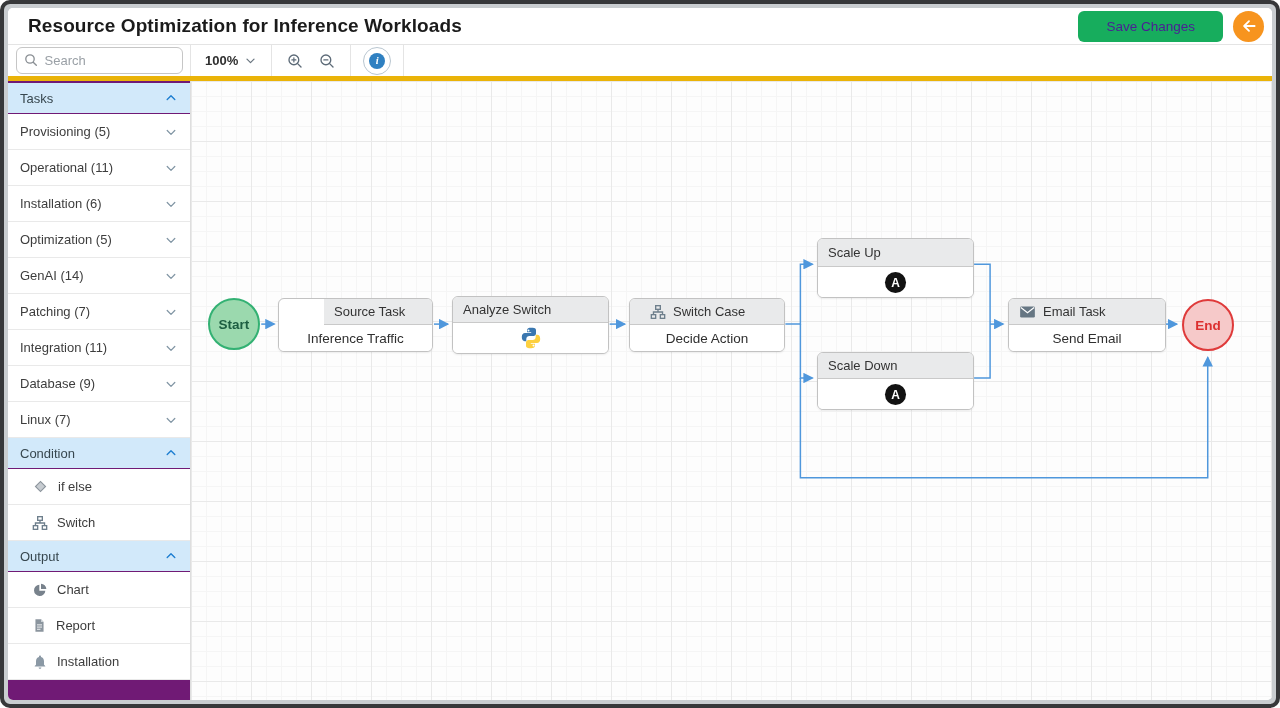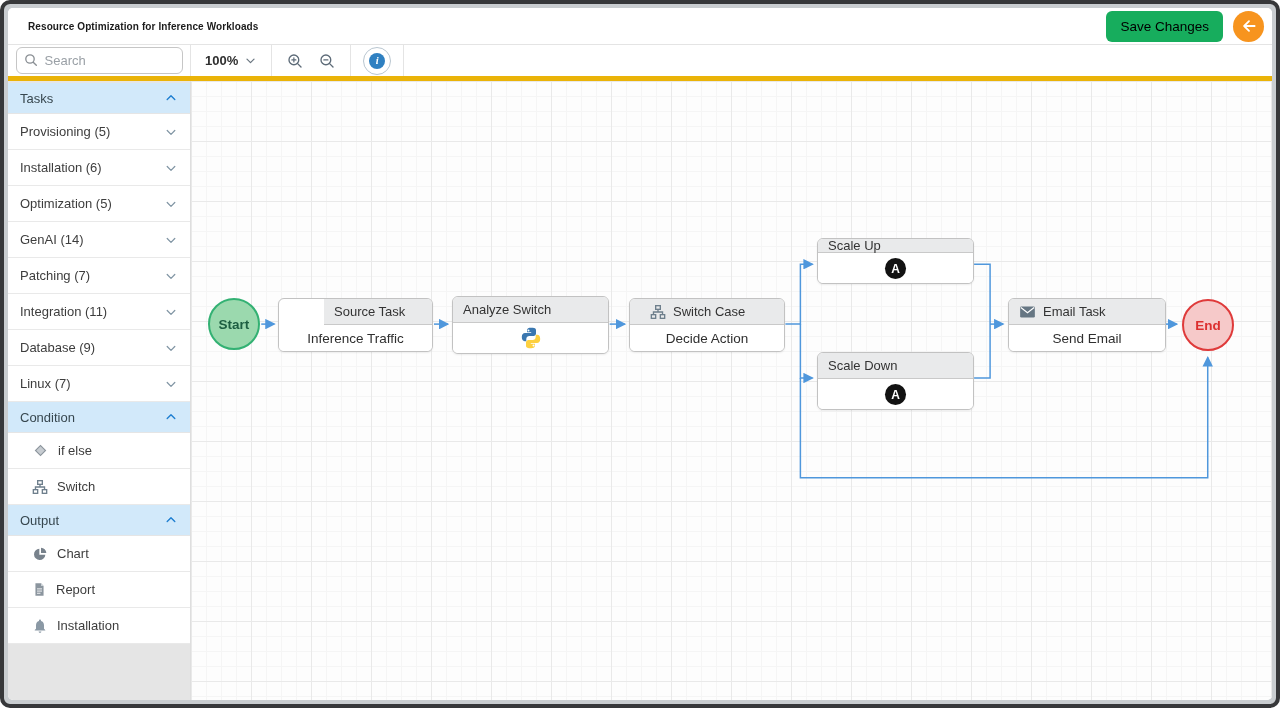--- a/index.html
+++ b/index.html
@@ -11,24 +11,24 @@
   }
   .app {
     width:100%; height:100%; background:#fff; border-radius:5px;
     overflow:hidden; display:flex; flex-direction:column;
   }
   
   .titlebar {
     height:37px; flex:0 0 37px; display:flex; align-items:center;
     padding:0 8px 0 20px; border-bottom:1px solid #e4e4e4; background:#fff;
   }
-  .title { flex:1; font-size:10px; font-weight:bold; color:#1b1b1b; letter-spacing:.1px; }
+  .title { flex:1; font-size:19px; font-weight:bold; color:#1b1b1b; letter-spacing:.1px; }
   .save-btn {
-    background:#17ad5d; color:#000000; border:none; border-radius:6px;
-    font-size:13.5px; font-family:inherit; padding:8px 14px; cursor:pointer; margin-right:10px;text-align:right;
+    background:#17ad5d; color:#4c1d95; border:none; border-radius:6px;
+    font-size:13.5px; font-family:inherit; padding:8px 28px; cursor:pointer; margin-right:10px;text-align:right;
   }
   .back-btn {
     width:31px; height:31px; border-radius:50%; background:#f7941e; border:none;
     display:flex; align-items:center; justify-content:center; cursor:pointer;
   }
   
   .toolbar { height:36px; flex:0 0 36px; display:flex; border-bottom:5px solid #eab308; background:#fff; }
   .tb-search { width:183px; flex:0 0 183px; display:flex; align-items:center; justify-content:center; border-right:1px solid #e4e4e4; }
   .search-wrap { position:relative; width:167px; }
   .search-wrap .icn { position:absolute; left:7px; top:5px; }
@@ -46,21 +46,21 @@
     display:flex; align-items:center; justify-content:center; cursor:pointer;
   }
   .info-dot {
     width:16px; height:16px; border-radius:50%; background:#2f80c1; color:#fff;
     font-size:10.5px; font-weight:bold; font-style:italic; display:flex; align-items:center; justify-content:center;
     font-family:"Liberation Serif", serif;
   }
   .tb-rest { flex:1; }
   
   .body { flex:1; display:flex; min-height:0; }
-  .sidebar { width:183px; flex:0 0 183px; border-right:1px solid #dedede; background:#e5e5e5; overflow:hidden; padding-top:2px; }
+  .sidebar { width:183px; flex:0 0 183px; border-right:1px solid #dedede; background:#701a75; overflow:hidden; padding-top:2px; }
   .side-section-header {
     height:30px; background:#d2e9fa; display:flex; align-items:center;
     padding:0 12px; cursor:pointer; margin-bottom:1px;
   }
   .side-section-header .lbl { flex:1; font-size:13px; color:#37474f; }
   .side-item {
     height:36px; display:flex; align-items:center; padding:0 12px;
     border-bottom:1px solid #e9e9e9; cursor:pointer; gap:9px; background:#fff;
   }
   .side-item .lbl { flex:1; font-size:13px; color:#3d3d3d; }
@@ -170,20 +170,28 @@
           <div class="side-section-header">
             <span class="lbl">Tasks</span>
             <span class="icn">
               <svg width="14" height="14" viewBox="0 0 24 24">
                 <path d="M5.5 14.5 12 8l6.5 6.5" stroke="#1f7fd1" stroke-width="2.4" fill="none" stroke-linecap="round" stroke-linejoin="round"></path>
               </svg>
             </span>
           </div>
           <div class="side-item">
             <span class="lbl">Provisioning (5)</span>
+            <span class="icn">
+              <svg width="14" height="14" viewBox="0 0 24 24">
+                <path d="M5.5 9.5 12 16l6.5-6.5" stroke="#8296a5" stroke-width="2.2" fill="none" stroke-linecap="round" stroke-linejoin="round"></path>
+              </svg>
+            </span>
+          </div>
+          <div class="side-item">
+            <span class="lbl">Operational (11)</span>
             <span class="icn">
               <svg width="14" height="14" viewBox="0 0 24 24">
                 <path d="M5.5 9.5 12 16l6.5-6.5" stroke="#8296a5" stroke-width="2.2" fill="none" stroke-linecap="round" stroke-linejoin="round"></path>
               </svg>
             </span>
           </div>
           <div class="side-item">
             <span class="lbl">Installation (6)</span>
             <span class="icn">
               <svg width="14" height="14" viewBox="0 0 24 24">
@@ -362,21 +370,21 @@
                     <path d="M12 8v4M5.2 16v-4h13.6v4"></path>
                   </svg>
                 </span>
                 <span>Switch Case</span>
               </div>
               <div class="node-body" style="height: 26px;">
                 <span>Decide Action</span>
               </div>
             </div>
             <div class="node" style="left: 626px; top: 157px; width: 157px;">
-              <div class="node-header" style="height: 14px;">
+              <div class="node-header" style="height: 28px;">
                 <span>Scale Up</span>
               </div>
               <div class="node-body" style="height: 30px;">
                 <span class="icn">
                   <svg width="23" height="23" viewBox="0 0 24 24">
                     <circle cx="12" cy="12" r="11" fill="#121212"></circle>
                     <text x="12" y="16.4" text-anchor="middle" font-size="12.5" font-weight="bold" fill="#fff" font-family="Liberation Sans, sans-serif">A</text>
                   </svg>
                 </span>
               </div>

